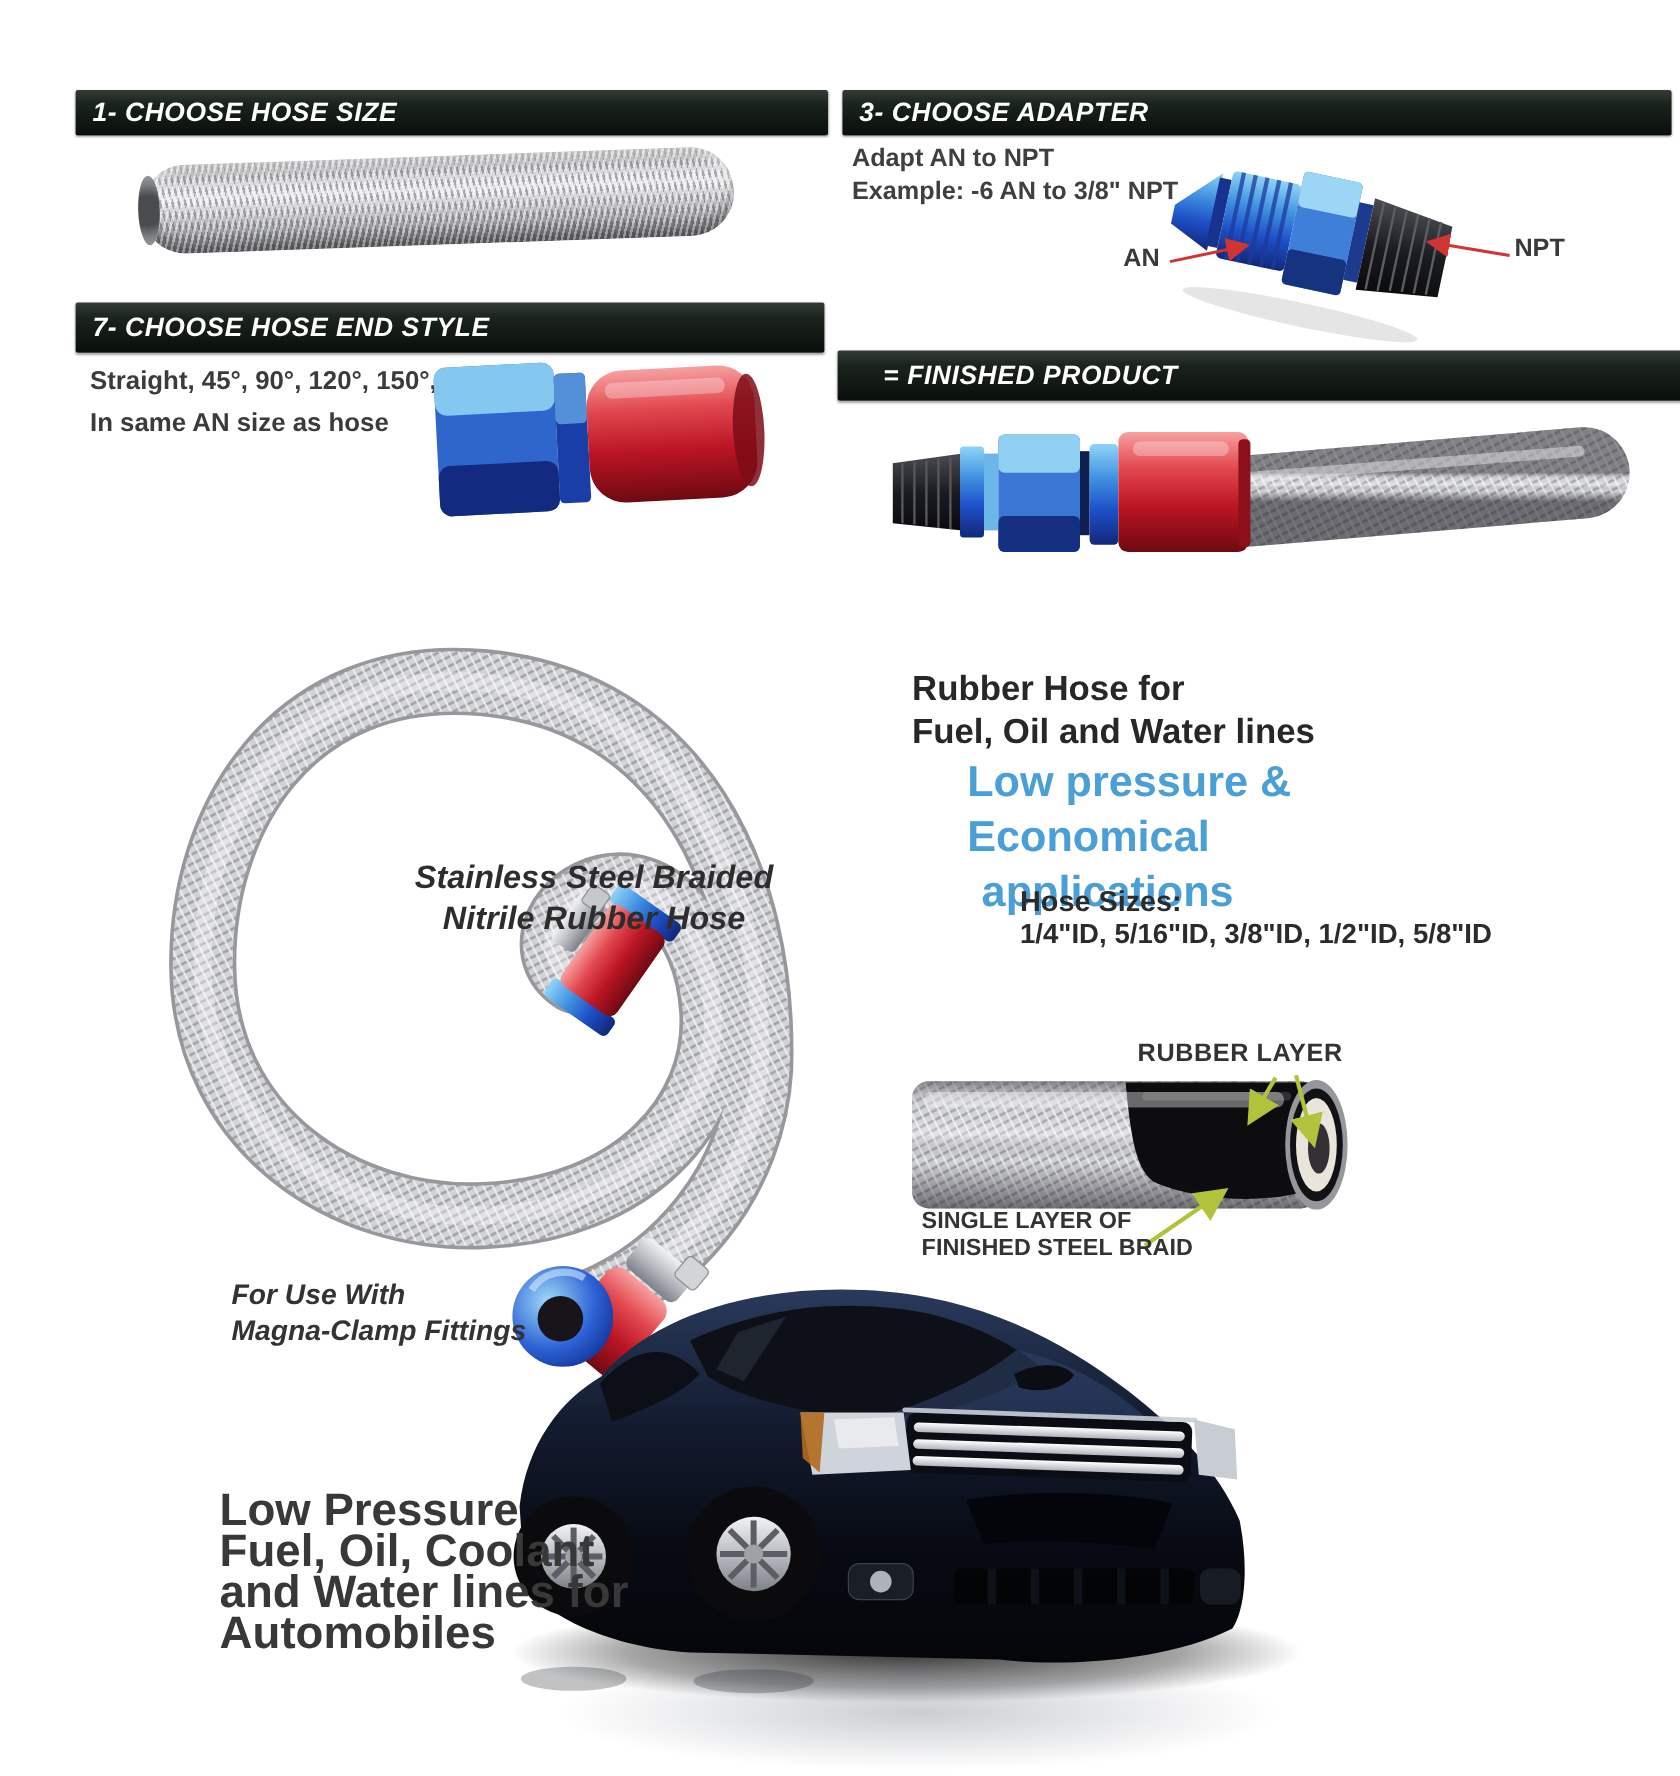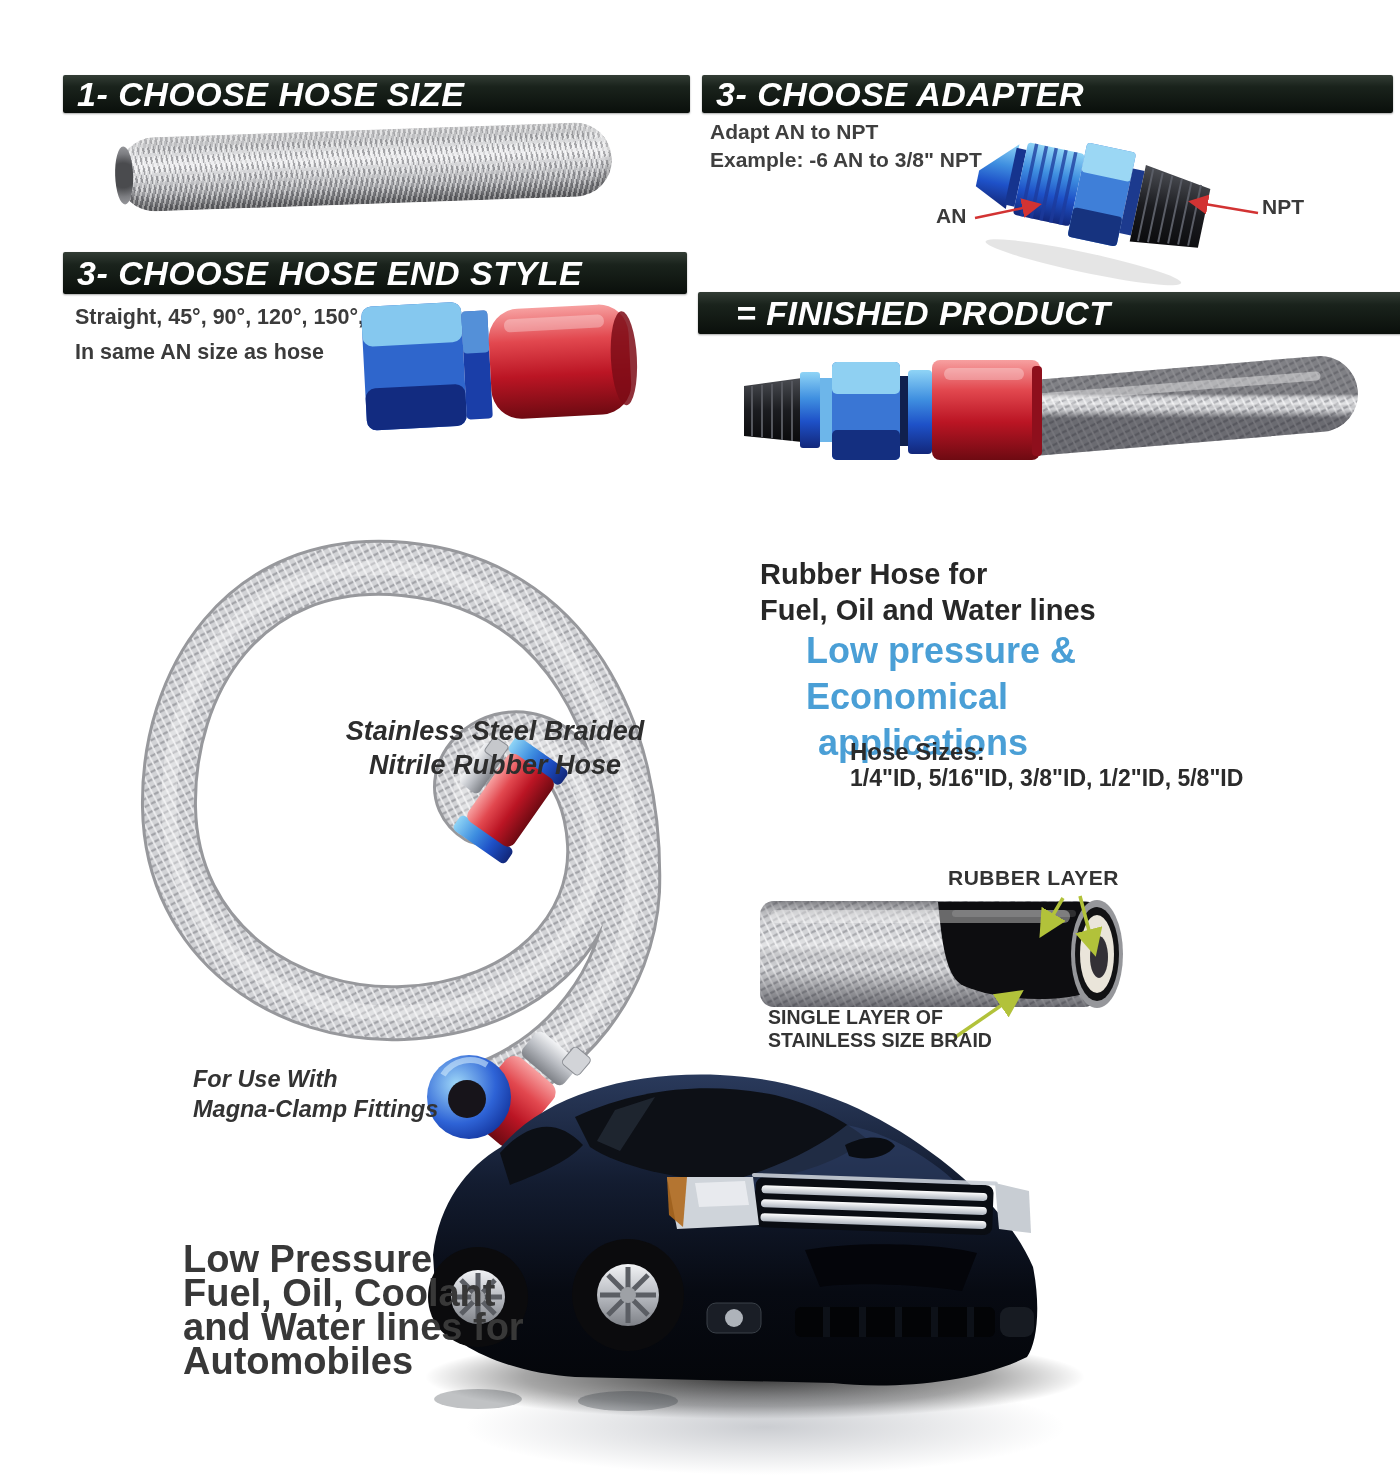--- a/index.html
+++ b/index.html
@@ -4,21 +4,21 @@
 <style>
   html,body{margin:0;padding:0;background:#ffffff;}
   .canvas{
     position:relative;width:1400px;height:1480px;background:#ffffff;overflow:hidden;
     font-family:"Liberation Sans",sans-serif;color:#333;
   }
   
   .bar{
     position:absolute;height:38px;display:flex;align-items:center;padding-left:14px;
     background:linear-gradient(180deg,#333d35 0%,#1a231c 30%,#0a0f0b 100%);
-    color:#fff;font-weight:bold;font-style:italic;font-size:34px;letter-spacing:.5px;
+    color:#fff;font-weight:bold;font-style:italic;font-size:22px;letter-spacing:.5px;
     border-radius:2px;box-shadow:0 1px 2px rgba(0,0,0,.35);white-space:nowrap;
   }
   #bar1{left:63px;top:75px;width:613px;}
   #bar3{left:702px;top:75px;width:677px;}
   #bar2{left:63px;top:252px;width:610px;height:42px;}
   #barFP{left:698px;top:292px;width:681px;height:42px;padding-left:38px;}
 
   
   .hose1{
     position:absolute;left:118px;top:130px;width:494px;height:74px;border-radius:38px;
@@ -78,21 +78,21 @@
 
 <div class="canvas">
 
   <div id="bar1" class="bar">
     <span>1- CHOOSE HOSE SIZE</span>
   </div>
   <div id="bar3" class="bar">
     <span>3- CHOOSE ADAPTER</span>
   </div>
   <div id="bar2" class="bar">
-    <span>3- CHOOSE HOSE END STYLE</span>
+    <span>7- CHOOSE HOSE END STYLE</span>
   </div>
   <div id="barFP" class="bar">
     <span>= FINISHED PRODUCT</span>
   </div>
 
   <div class="hose1">
     <div class="cap"></div>
   </div>
 
   <div id="step3text" class="txt">
@@ -372,21 +372,21 @@
   </div>
 
   <div id="coilCaption">
     <div>Stainless Steel Braided</div>
     <div>Nitrile Rubber Hose</div>
   </div>
 
   <div id="rubberHoseLabel">RUBBER LAYER</div>
   <div id="singleLayerLabel">
     <div>SINGLE LAYER OF</div>
-    <div>STAINLESS SIZE BRAID</div>
+    <div>FINISHED STEEL BRAID</div>
   </div>
 
   <div id="forUse">
     <div>For Use With</div>
     <div>Magna-Clamp Fittings</div>
   </div>
 
   <div id="application">
     <div>Low Pressure</div>
     <div>Fuel, Oil, Coolant</div>

